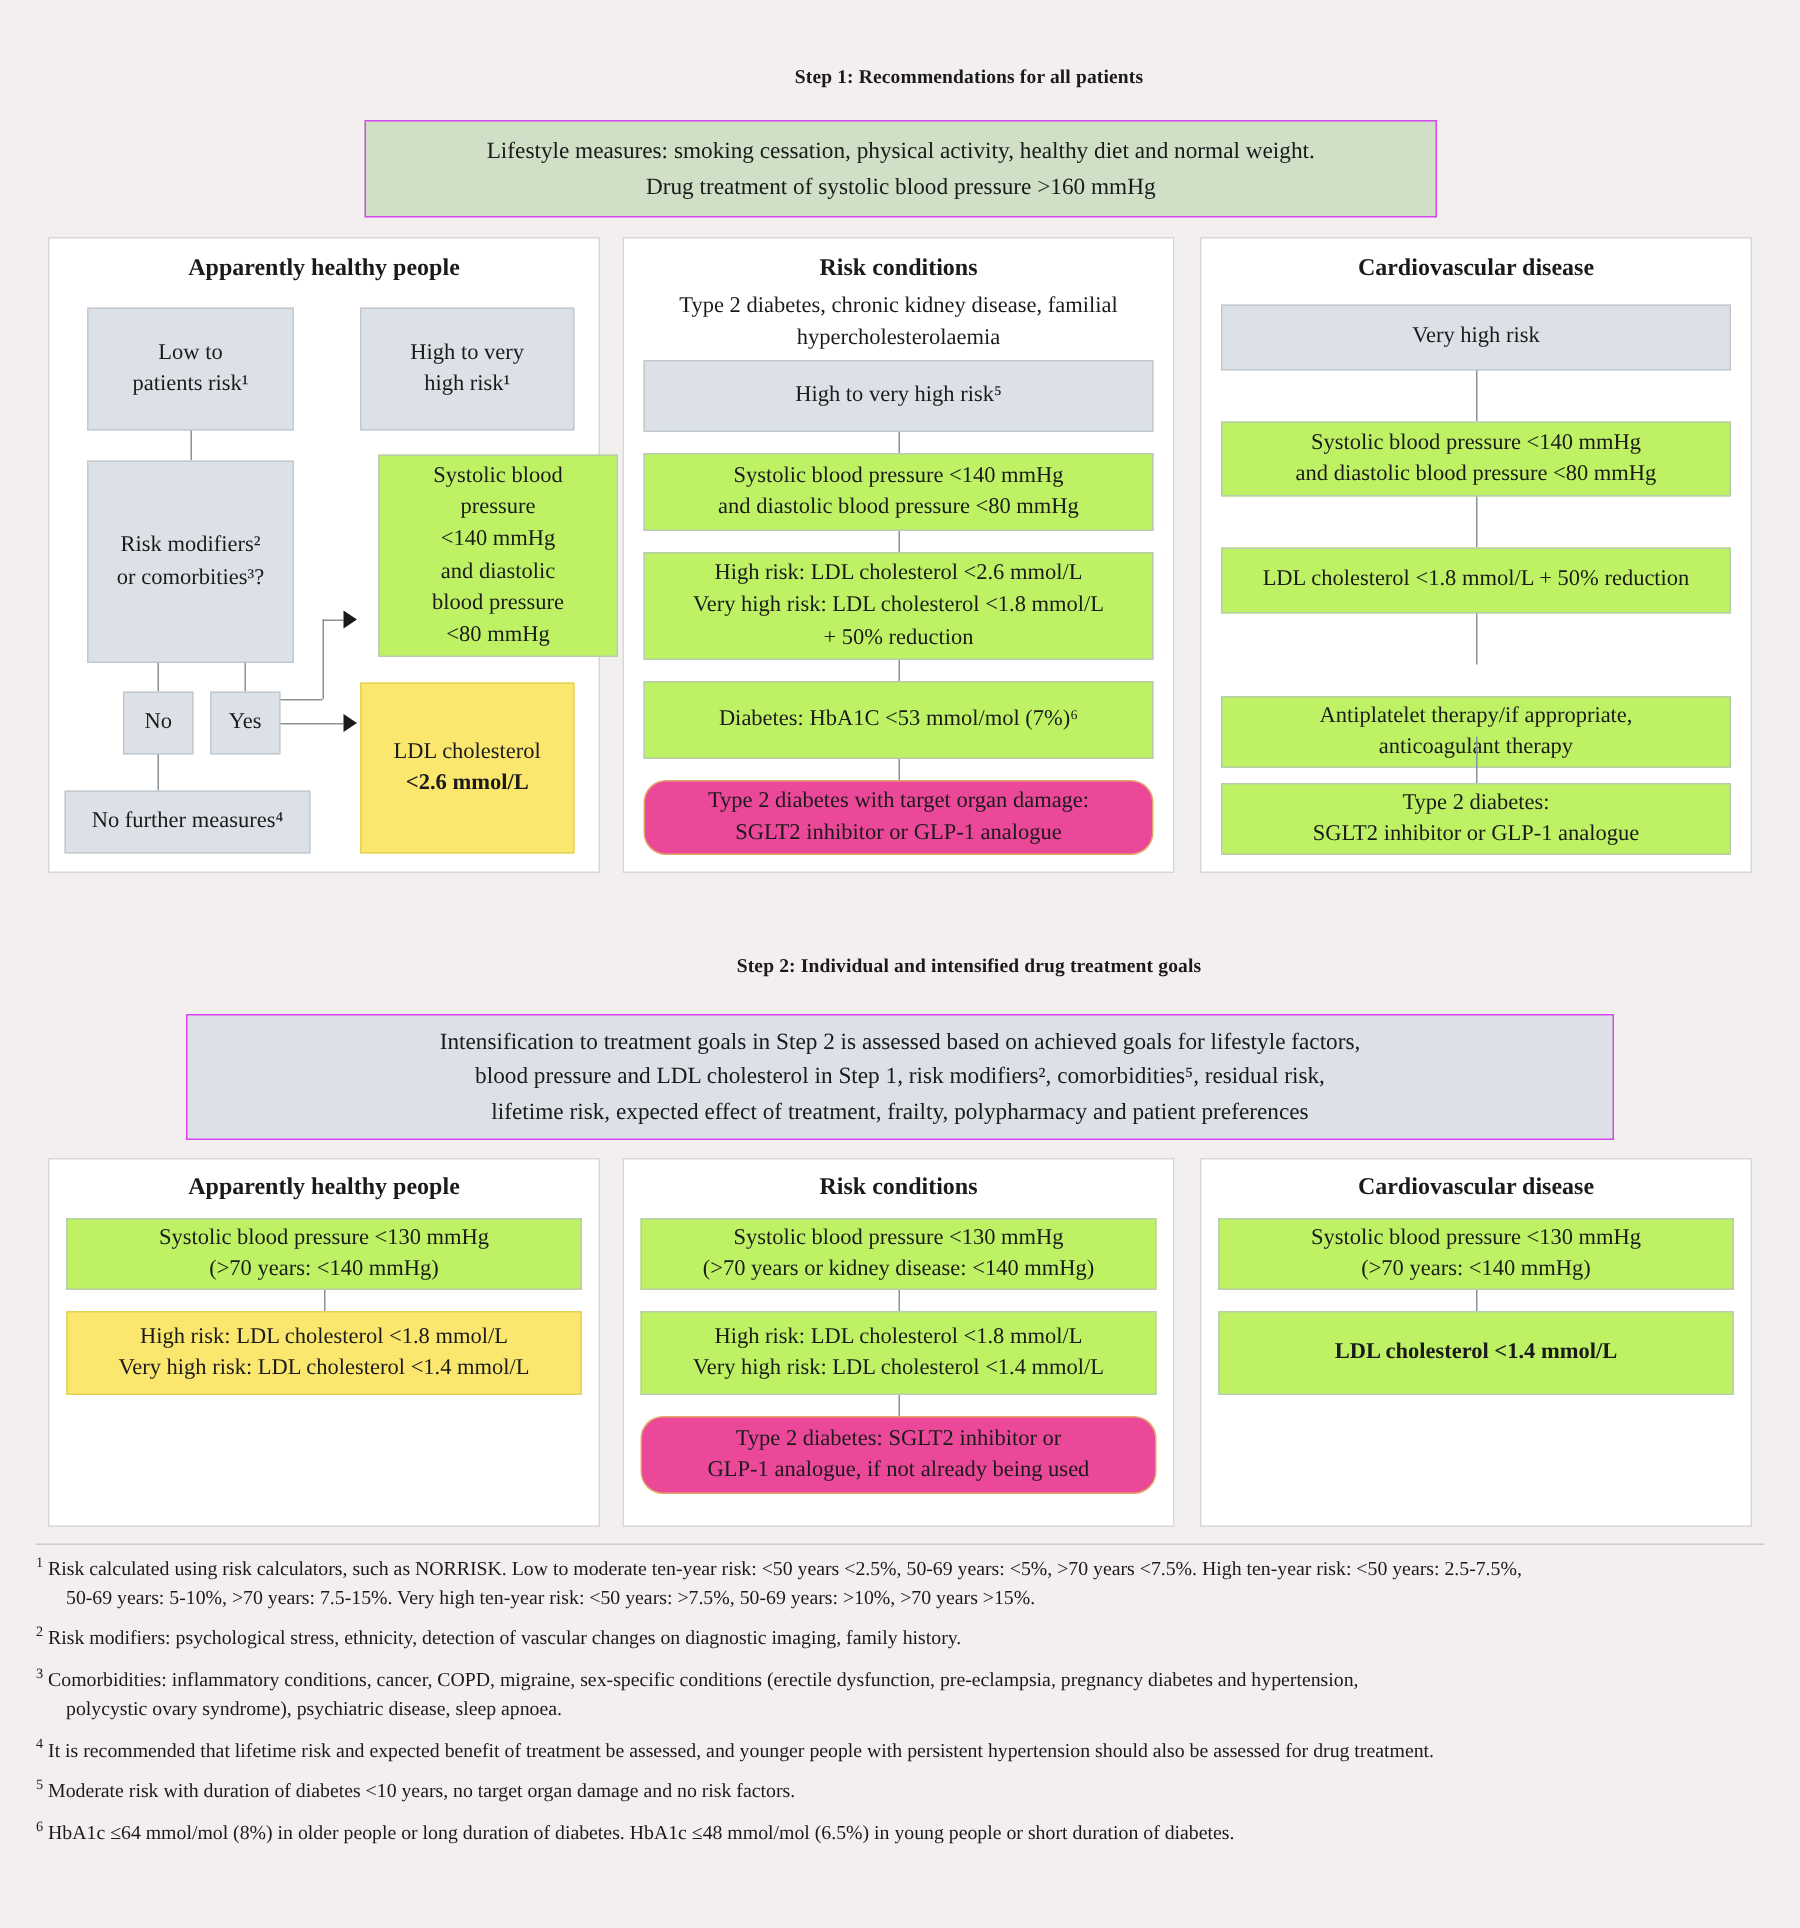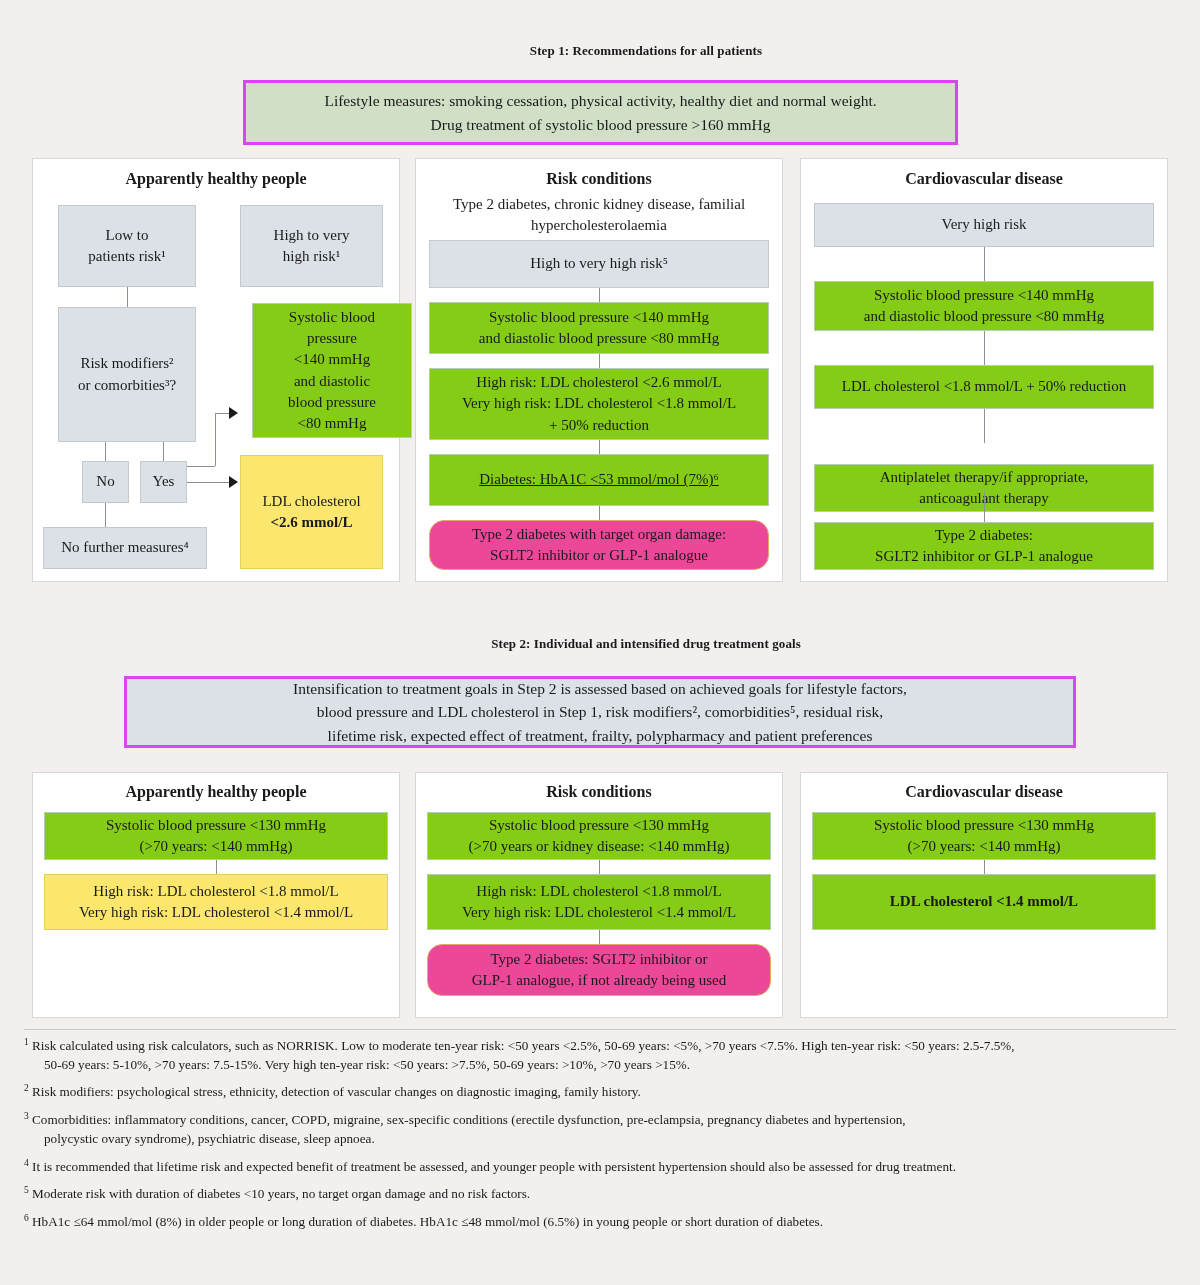--- a/index.html
+++ b/index.html
@@ -23,32 +23,32 @@
     letter-spacing:.1px;
     margin-left:46px;
   }
   #step1-title{top:43px;}
   #step2-title{top:636px;}
 
   
   .banner{
     position:absolute;
     box-sizing:border-box;
-    border:3px solid #d946ef;
+    border:1px solid #d946ef;
     display:flex;flex-direction:column;
     align-items:center;justify-content:center;
     font-size:15.5px;line-height:1.52;
     text-align:right;
   }
   #lifestyle-banner{
     left:243px;top:80px;width:715px;height:65px;
     background:#cfe0c7;
   }
   #intensify-banner{
-    left:124px;top:676px;width:952px;height:72px;
+    left:124px;top:676px;width:952px;height:84px;
     background:#dbe1e6;
   }
   .banner .ln{display:block;}
 
   
   .panel{
     position:absolute;
     box-sizing:border-box;
     background:#ffffff;
     border:1px solid #d7d7d7;
@@ -77,21 +77,21 @@
     position:absolute;
     box-sizing:border-box;
     border:1px solid #c3cacf;
     display:flex;align-items:center;justify-content:center;
     text-align:center;
     font-size:15px;line-height:1.42;
     padding:2px 6px;
   }
   .fbox .ln{display:block;}
   .grey{background:#dbe1e6;border-color:#c3cacf;}
-  .green{background:#84cc16;border-color:#b8ccae;}
+  .green{background:#bef264;border-color:#b8ccae;}
   .yellow{background:#fbe76e;border-color:#e4d159;}
   .orange{background:#ec4899;border-color:#e3a766;border-radius:15px;}
   .b{font-weight:bold;}
 
   
   .vline{position:absolute;background:#8a9097;width:1px;}
   .hline{position:absolute;background:#8a9097;height:1px;}
   .arrowhead{
     position:absolute;width:0;height:0;
     border-top:6px solid transparent;
@@ -214,21 +214,21 @@
 
   <div class="fbox green" style="left:429px;top:368px;width:340px;height:72px;">
     <span>
       <span class="ln">High risk: LDL cholesterol &lt;2.6 mmol/L</span>
       <span class="ln">Very high risk: LDL cholesterol &lt;1.8 mmol/L</span>
       <span class="ln">+ 50% reduction</span>
     </span>
   </div>
   <div class="vline" style="left:599px;top:440px;height:14px;"></div>
 
-  <div class="fbox green" style="left:429px;top:454px;width:340px;height:52px;text-decoration:underline;">
+  <div class="fbox green" style="left:429px;top:454px;width:340px;height:52px;">
     <span>Diabetes: HbA1C &lt;53 mmol/mol (7%)⁶</span>
   </div>
   <div class="vline" style="left:599px;top:506px;height:14px;"></div>
 
   <div class="fbox orange" style="left:429px;top:520px;width:340px;height:50px;">
     <span>
       <span class="ln">Type 2 diabetes with target organ damage:</span>
       <span class="ln">SGLT2 inhibitor or GLP-1 analogue</span>
     </span>
   </div>

